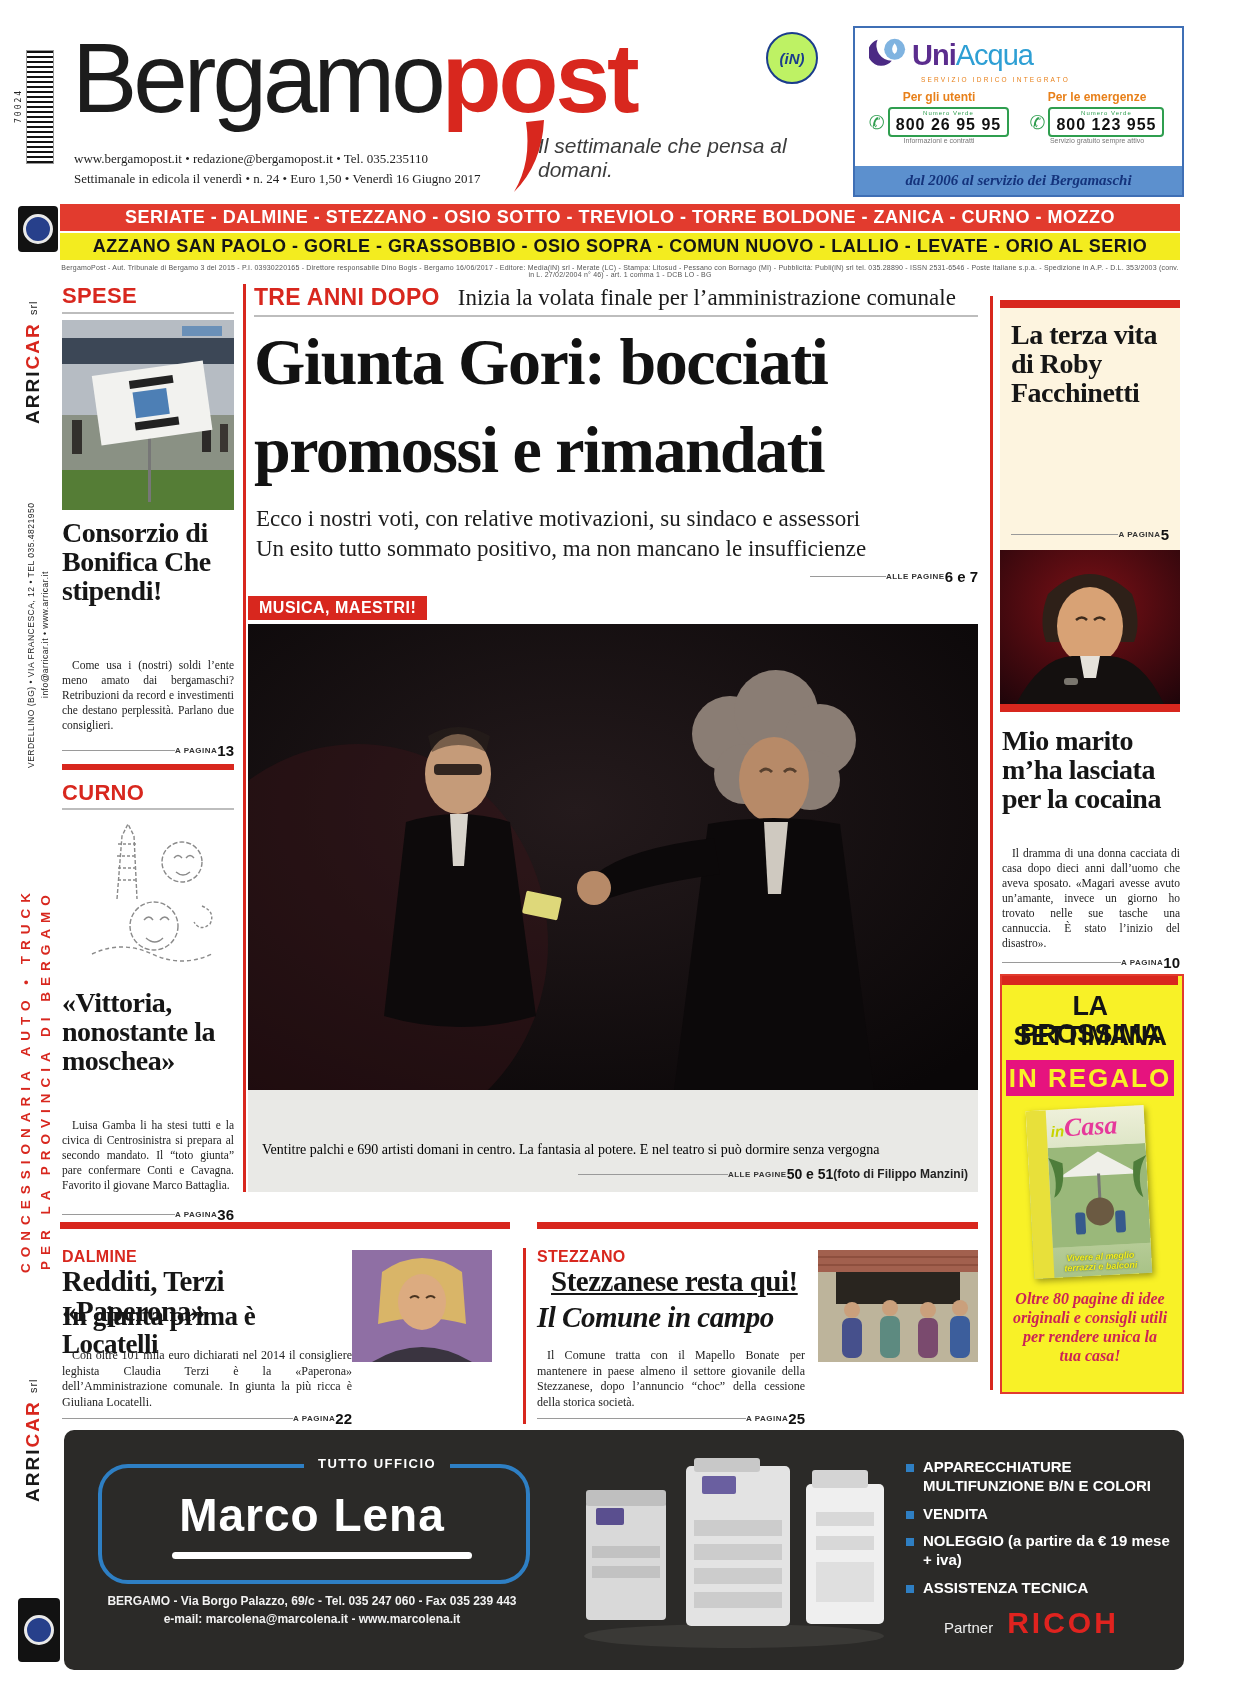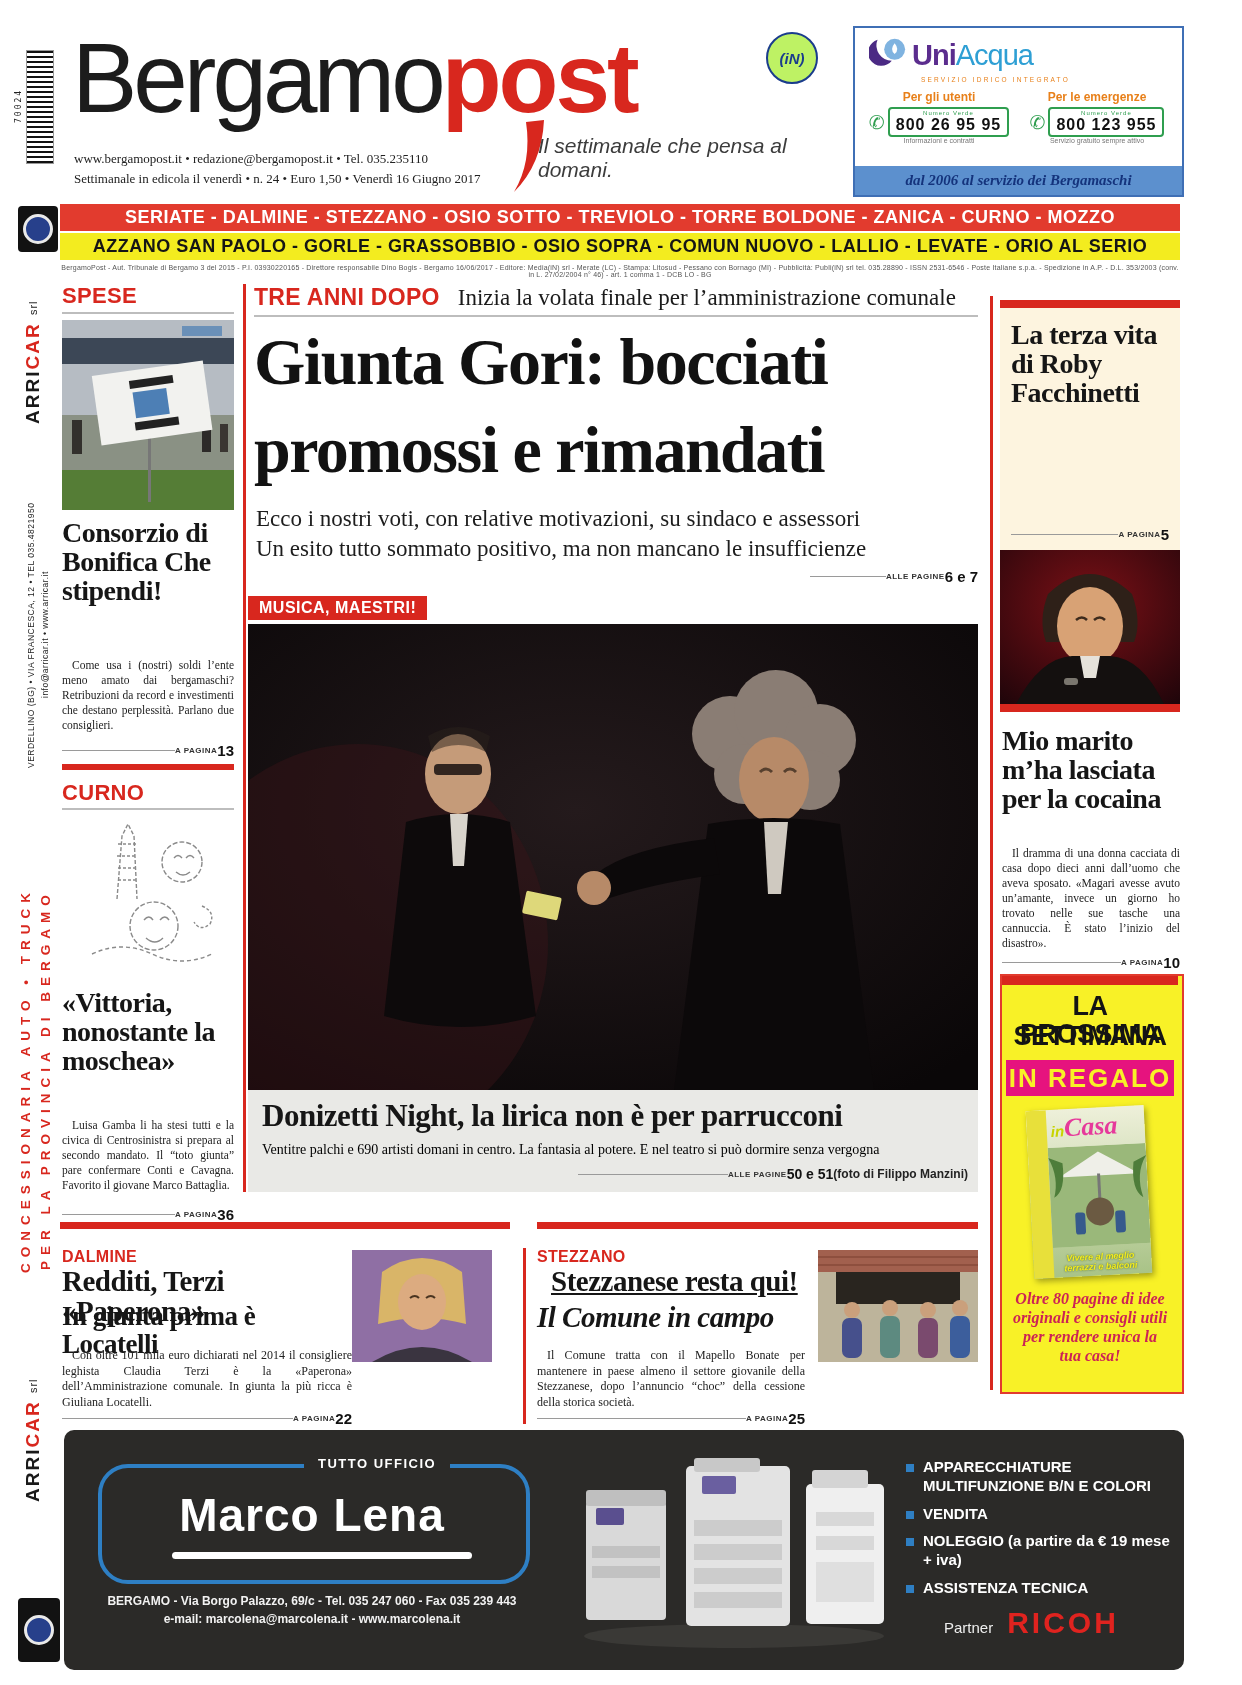--- a/index.html
+++ b/index.html
@@ -270,21 +270,20 @@
         <path d="M92 100 q6 -6 12 0 M116 100 q6 -6 12 0" stroke="#57402e" stroke-width="3" fill="none"></path>
         <path d="M40 152 Q106 140 172 152 L206 418 L6 418 Z" fill="#0c090a"></path>
         <path d="M96 150 L120 150 L113 222 L100 222 Z" fill="#cfc9c0"></path>
         <path d="M46 166 Q-40 176 -72 202 L-70 230 Q-20 212 52 202 Z" fill="#0c090a"></path>
         <circle cx="-74" cy="216" r="17" fill="#b78a68"></circle>
       </g>
     </svg>
   </div>
 
   <div class="abs caption-band" style="left:248px;top:1090px;width:730px;height:102px;">
-    <div class="abs caption-title" style="left:14px;top:8px;width:710px;">Donizetti Night, la lirica non è per parrucconi</div>
     <div class="abs caption-sub" style="left:14px;top:52px;width:710px;">Ventitre palchi e 690 artisti domani in centro. La fantasia al potere. E nel teatro si può dormire senza vergogna</div>
     <div class="abs pageref" style="left:330px;top:76px;width:390px;">
       <span class="ln"></span>
         <span class="lbl">ALLE PAGINE</span>
         <span class="num" style="font-size:14px">50 e 51</span>
       <span class="credit">(foto di Filippo Manzini)</span>
     </div>
   </div>
 
   <div class="abs vline" style="left:990px;top:296px;height:1094px;"></div>

